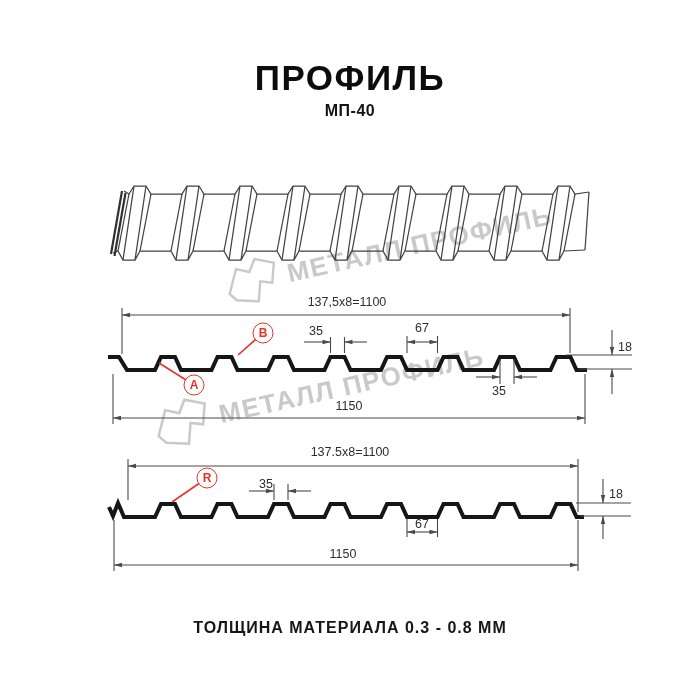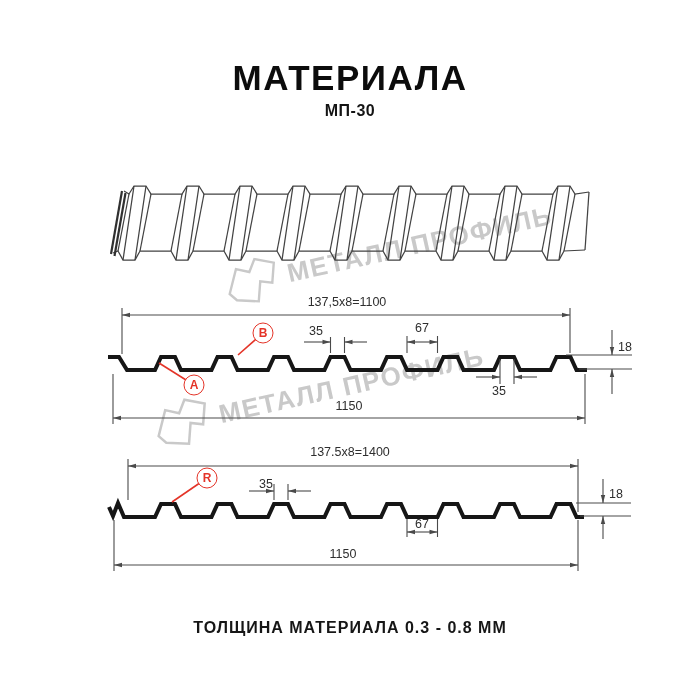--- a/index.html
+++ b/index.html
@@ -164,31 +164,31 @@
     <polygon points="603,503 600.8,495 605.2,495"></polygon>
     <line x1="603" y1="539" x2="603" y2="516"></line>
     <polygon points="603,516 600.8,524 605.2,524"></polygon>
   </g>
 
   <line class="red" x1="194" y1="385" x2="159" y2="363"></line>
   <line class="red" x1="263" y1="333" x2="238" y2="355"></line>
   <line class="red" x1="207" y1="478" x2="172" y2="502"></line>
 </svg>
 
-<div class="lbl title" style="left:350px;top:78px">МАТЕРИАЛА</div>
-<div class="lbl subtitle" style="left:350px;top:111px">МП-30</div>
+<div class="lbl title" style="left:350px;top:78px">ПРОФИЛЬ</div>
+<div class="lbl subtitle" style="left:350px;top:111px">МП-40</div>
 
 <div class="lbl" style="left:347px;top:302px">137,5x8=1100</div>
 <div class="lbl" style="left:316px;top:331px">35</div>
 <div class="lbl" style="left:422px;top:328px">67</div>
 <div class="lbl" style="left:625px;top:347px">18</div>
 <div class="lbl" style="left:499px;top:391px">35</div>
 <div class="lbl" style="left:349px;top:406px">1150</div>
 
-<div class="lbl" style="left:350px;top:452px">137.5x8=1400</div>
+<div class="lbl" style="left:350px;top:452px">137.5x8=1100</div>
 <div class="lbl" style="left:266px;top:484px">35</div>
 <div class="lbl" style="left:422px;top:524px">67</div>
 <div class="lbl" style="left:616px;top:494px">18</div>
 <div class="lbl" style="left:343px;top:554px">1150</div>
 
 <div class="circ" style="left:194px;top:385px">A</div>
 <div class="circ" style="left:263px;top:333px">B</div>
 <div class="circ" style="left:207px;top:478px">R</div>
 
 <div class="lbl footer" style="left:350px;top:628px">ТОЛЩИНА МАТЕРИАЛА 0.3 - 0.8 ММ</div>

